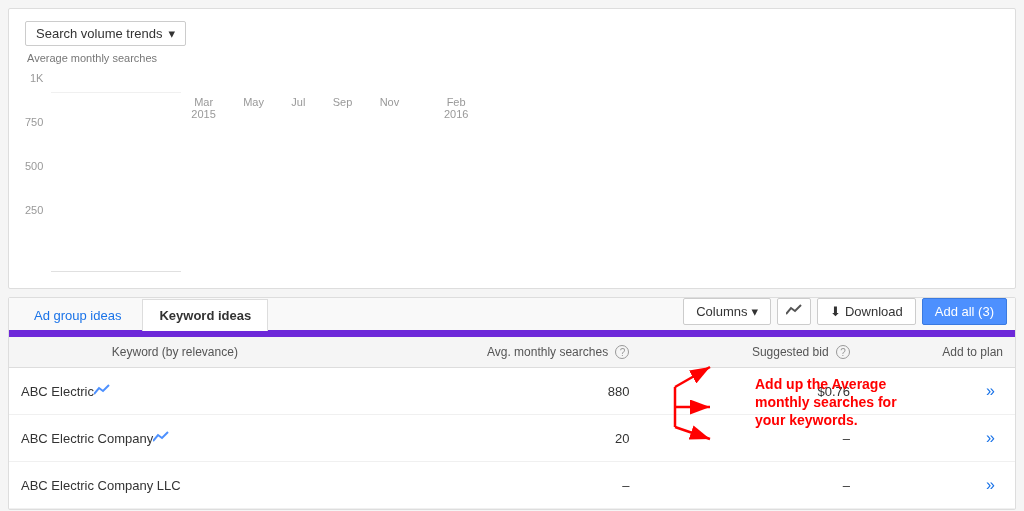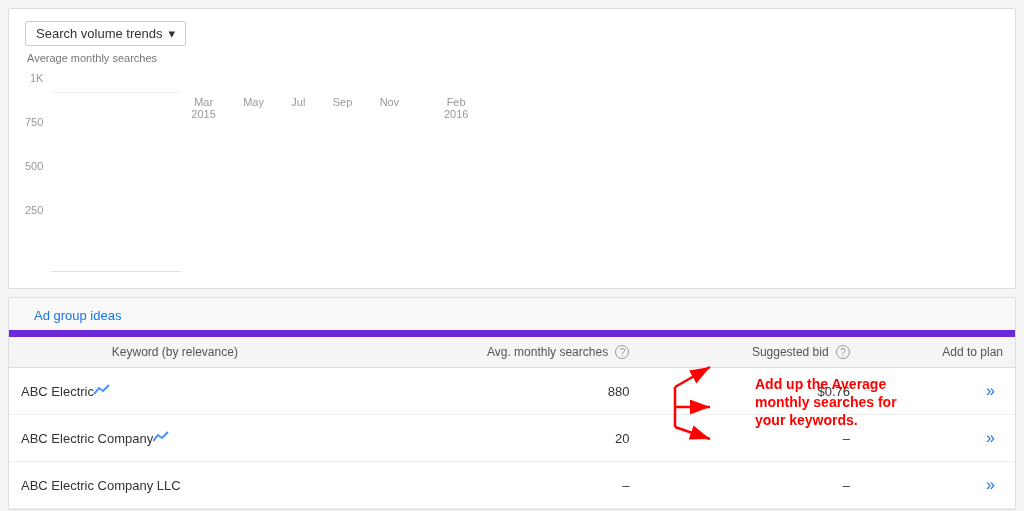--- a/index.html
+++ b/index.html
@@ -333,20 +333,39 @@
           <div class="x-label"></div>
           <div class="x-label">Feb 2016</div>
         </div>
     </div>
   </div>
 </div>
 
 <div class="tabs-section">
   <div class="tabs-toolbar">
     <div class="tab inactive" id="tab-0">Ad group ideas</div>
+    <div class="tab active" id="tab-1">Keyword ideas</div>
+    <div class="toolbar-right">
+      <button class="toolbar-btn">
+        <span>Columns</span>
+        <span>▾</span>
+      </button>
+      <button class="chart-icon-btn">
+        <svg width="16" height="12" viewBox="0 0 16 12">
+          <polyline points="0,10 5,4 9,7 15,1" fill="none" stroke="#555" stroke-width="2"></polyline>
+        </svg>
+      </button>
+      <button class="toolbar-btn download-btn">
+        <span>⬇</span>
+        <span>Download</span>
+      </button>
+      <button class="toolbar-btn add-all-btn">
+        <span>Add all (3)</span>
+      </button>
+    </div>
   </div>
 
   <div class="table-wrapper">
     <table>
       <thead>
         <tr>
           <th>
             <span>Keyword (by relevance)</span>
           </th>
           <th class="right">

